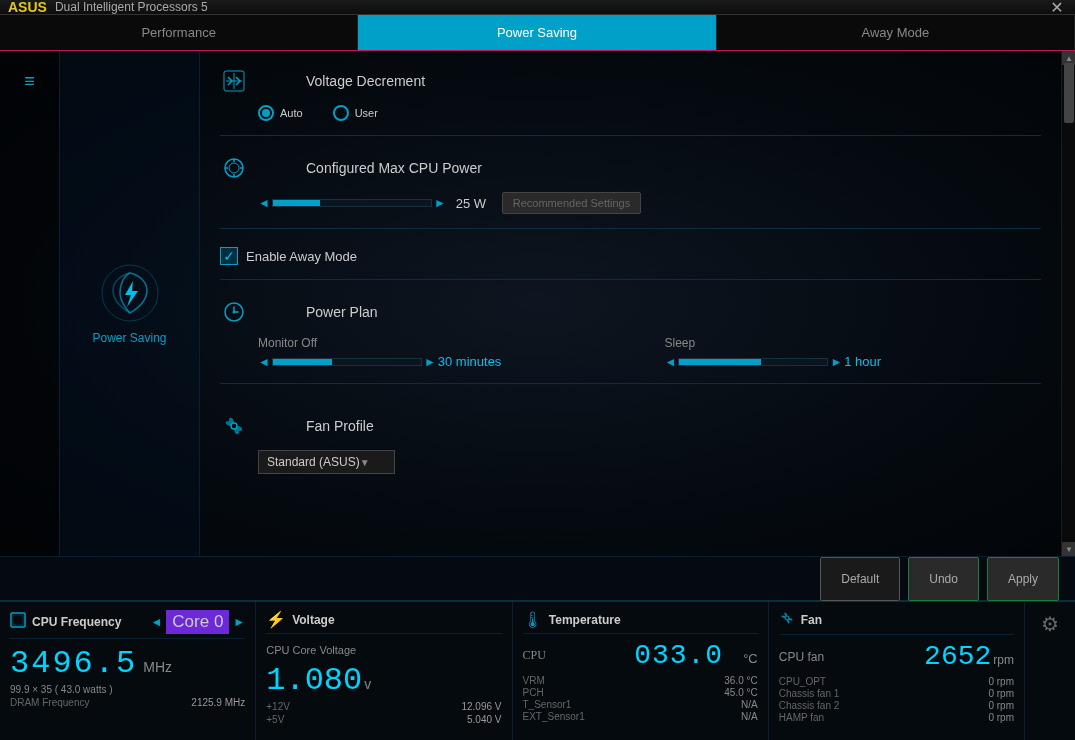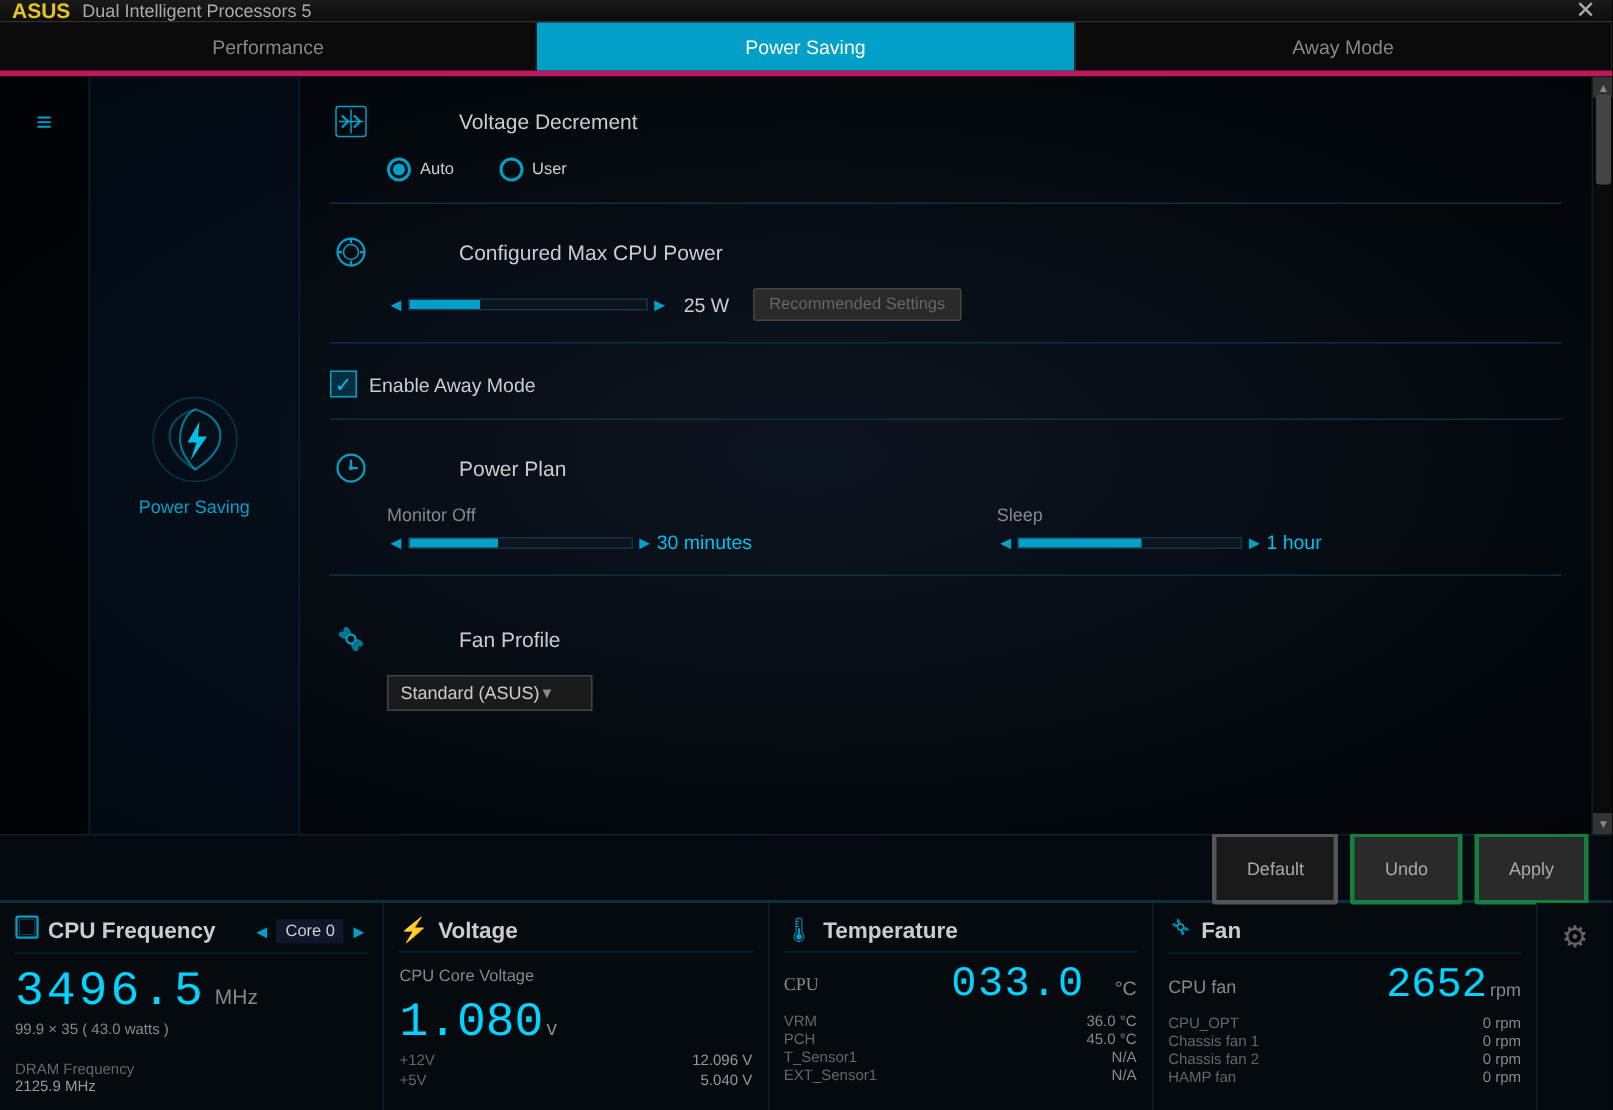--- a/index.html
+++ b/index.html
@@ -31,21 +31,21 @@
       font-size: 16px;
       width: 20px;
       text-align: center;
     }
 
     
     .tab-bar {
       height: 36px;
       background: #0a0a0a;
       display: flex;
-      border-bottom: 4px solid #be185d;
+      border-bottom: 1px solid #be185d;
     }
     .tab {
       flex: 1;
       display: flex;
       align-items: center;
       justify-content: center;
       font-size: 13px;
       cursor: pointer;
       color: #888;
       border-right: 1px solid #222;
@@ -307,21 +307,21 @@
       background: #050a10;
       border-top: 1px solid #0a2030;
       display: flex;
       align-items: center;
       justify-content: flex-end;
       padding: 0 16px;
       gap: 8px;
     }
     .action-btn {
       background: #2a2a2a;
-      border: 3px solid #15803d;
+      border: 1px solid #15803d;
       color: #aaa;
       font-size: 12px;
       padding: 14px 20px;
       cursor: pointer;
       border-radius: 2px;
     }
     .action-btn.primary {
       background: #1a1a1a;
       border-color: #555;
     }
@@ -344,21 +344,21 @@
 
     .monitor-header {
       display: flex;
       align-items: center;
       gap: 6px;
       margin-bottom: 6px;
       border-bottom: 1px solid #0a2030;
       padding-bottom: 4px;
     }
     .monitor-icon { font-size: 16px; color: #00a0c8; }
-    .monitor-title { font-size: 15px; color: #ccc; font-weight: bold; text-align: right; }
+    .monitor-title { font-size: 12px; color: #ccc; font-weight: bold; text-align: right; }
 
     .big-value {
       font-size: 32px;
       color: #00d4ff;
       font-family: 'Courier New', monospace;
       letter-spacing: 2px;
     }
     .big-value-unit { font-size: 14px; color: #888; margin-left: 2px; }
 
     .sub-info { font-size: 10px; color: #888; margin-top: 2px; }
@@ -366,21 +366,21 @@
     .sub-row-label { color: #666; }
     .sub-row-value { color: #999; }
 
     .cpu-nav {
       display: flex;
       align-items: center;
       gap: 4px;
       margin-left: auto;
     }
     .nav-arrow { color: #00a0c8; cursor: pointer; font-size: 12px; }
-    .nav-value { font-size: 11px; color: #ccc; background: #0f172a; padding: 2px 6px; }
+    .nav-value { font-size: 17px; color: #ccc; background: #6d28d9; padding: 2px 6px; }
 
     .gear-icon-container {
       width: 50px;
       background: #050a0f;
       display: flex;
       align-items: flex-start;
       justify-content: center;
       padding-top: 10px;
     }
     .gear-icon { font-size: 20px; color: #666; cursor: pointer; }
@@ -599,21 +599,21 @@
         <span class="nav-arrow">◄</span>
         <span class="nav-value">Core 0</span>
         <span class="nav-arrow">►</span>
       </div>
     </div>
     <div style="display:flex;align-items:baseline;gap:4px;">
       <span class="big-value">3496.5</span>
       <span class="big-value-unit">MHz</span>
     </div>
     <div class="sub-info">99.9  × 35  ( 43.0   watts )</div>
-    <div class="sub-row" style="margin-top:16px;flex-direction:column;">
+    <div class="sub-row" style="margin-top:2px;">
       <span class="sub-row-label">DRAM Frequency</span>
       <span class="sub-row-value">2125.9 MHz</span>
     </div>
 
   </div>
 
   <div class="monitor-section">
     <div class="monitor-header">
       <span class="monitor-icon">⚡</span>
       <span class="monitor-title">Voltage</span>

